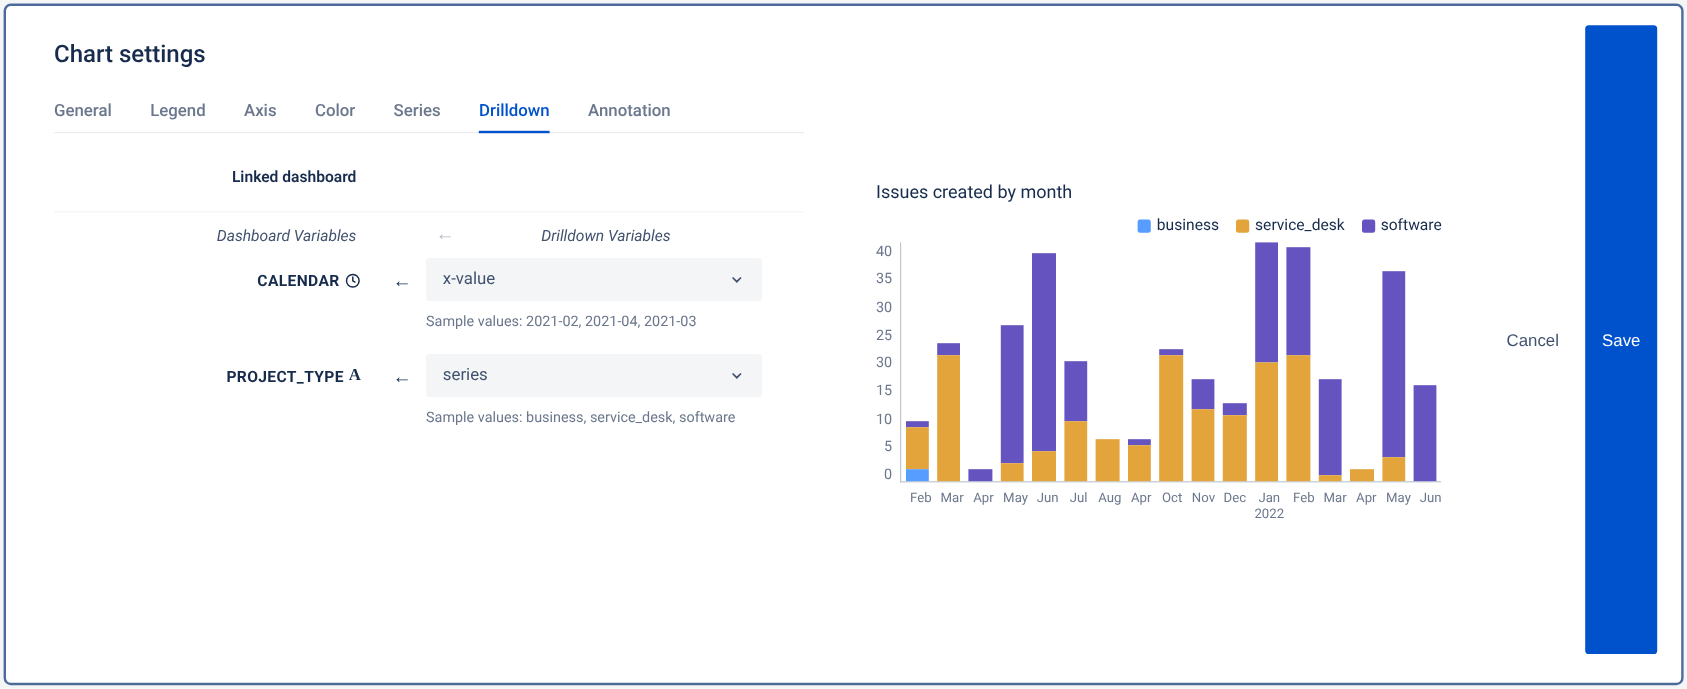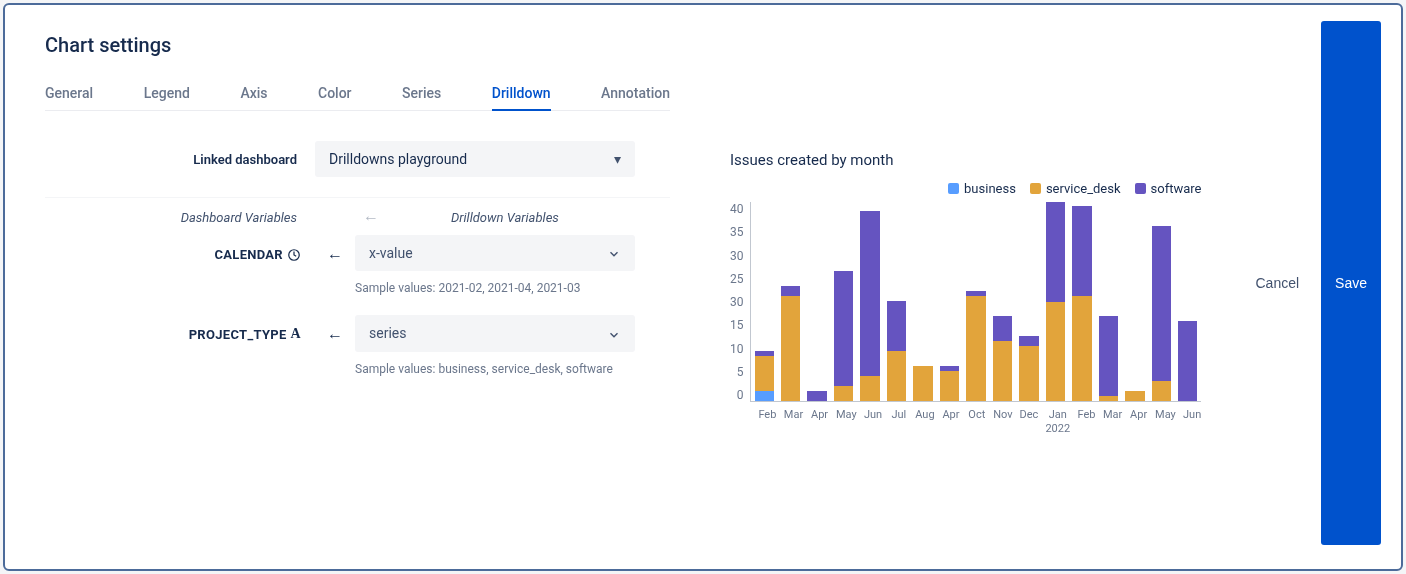--- a/index.html
+++ b/index.html
@@ -28,24 +28,23 @@
   .left-pane { width: 625px; }
   .right-pane { flex: 1; padding-top: 118px; }
   .title {
     font-size: 20px;
     font-weight: 500;
     color: #172b4d;
     margin-bottom: 28px;
   }
   .tabs {
     display: flex;
-    gap: 18px;
+    gap: 32px;
     border-bottom: 1px solid #ebecf0;
     margin-bottom: 20px;
-    justify-content: space-between;
   }
   .tab {
     padding: 0 0 8px 0;
     font-size: 14px;
     color: #6b778c;
     cursor: pointer;
     border-bottom: 2px solid transparent;
     margin-bottom: -1px;
     font-weight: 500;
   }
@@ -251,24 +250,20 @@
           <div class="tab">Legend</div>
           <div class="tab">Axis</div>
           <div class="tab">Color</div>
           <div class="tab">Series</div>
           <div class="tab active">Drilldown</div>
           <div class="tab">Annotation</div>
         </div>
 
       <div class="form-row">
         <div class="form-label">Linked dashboard</div>
-        <div class="select">
-          <span>Drilldowns playground</span>
-          <span class="caret">▾</span>
-        </div>
       </div>
 
       <div class="headers-row">
         <div class="dash-var-header">Dashboard Variables</div>
         <div class="arrow-header">←</div>
         <div class="drill-var-header">Drilldown Variables</div>
       </div>
 
       <div id="var-rows">
           <div class="var-row">

